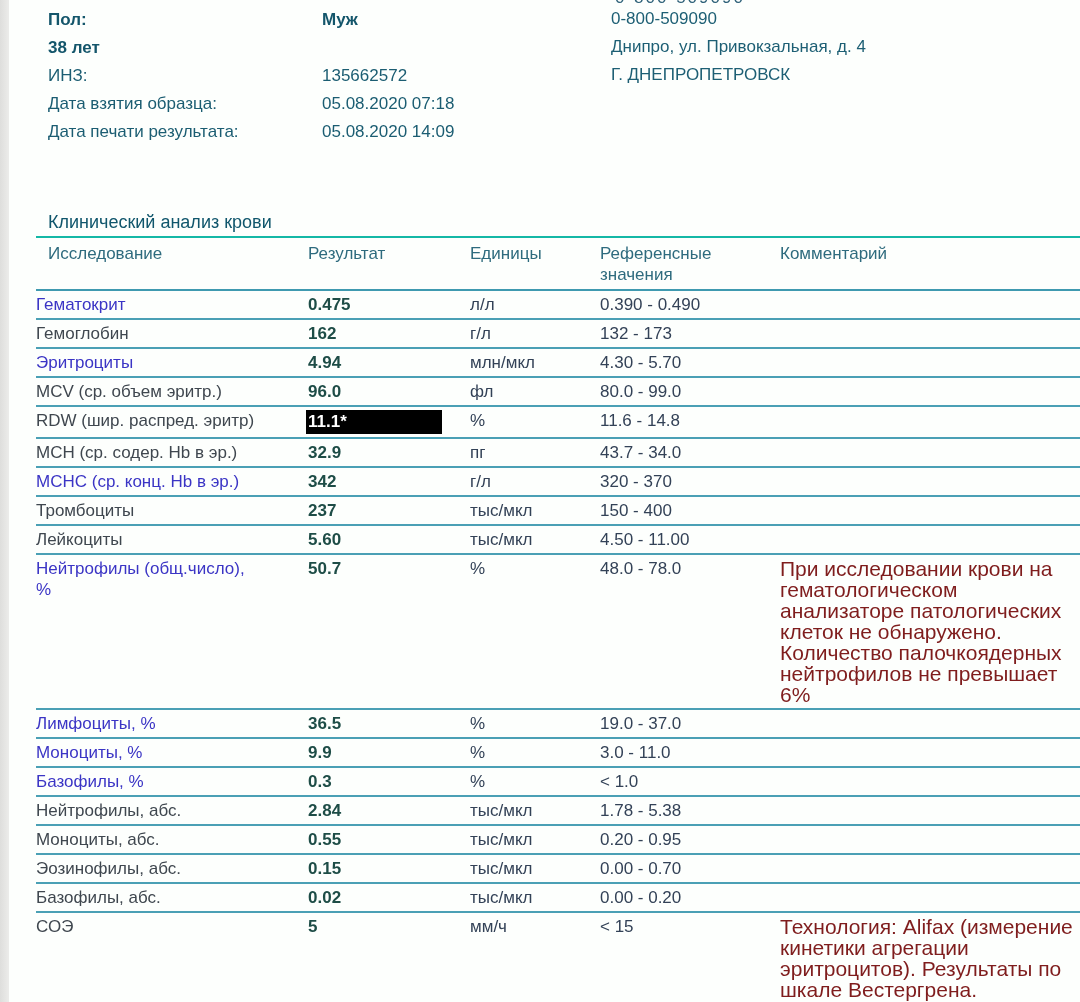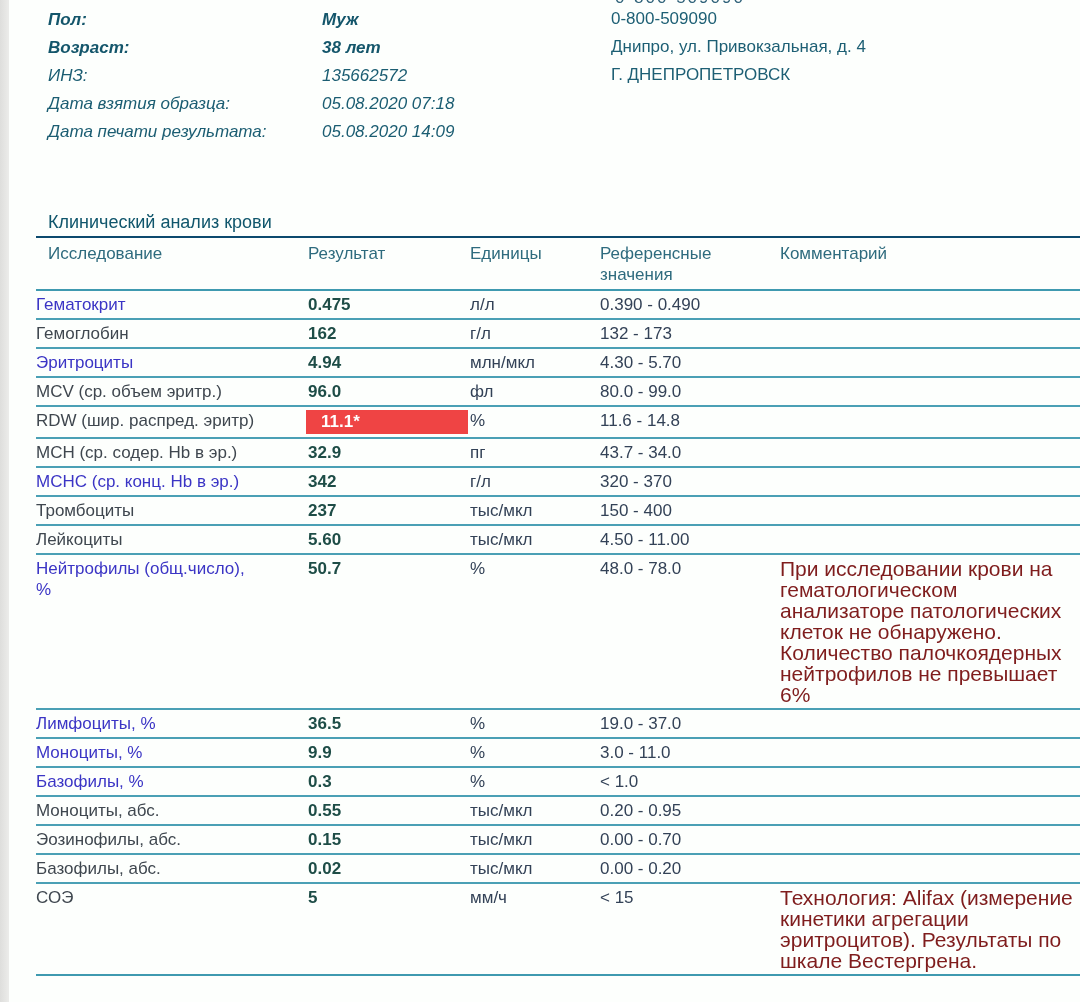--- a/index.html
+++ b/index.html
@@ -7,21 +7,21 @@
     width:1080px;height:1002px;overflow:hidden;position:relative;
     background:#fdfffd;
     font-family:"Liberation Sans","DejaVu Sans",sans-serif;
     -webkit-font-smoothing:antialiased;
   }
   .edge-strip{
     position:absolute;left:0;top:0;width:9px;height:1002px;
     background:linear-gradient(to right,#dededc,#ececea);
   }
   
-  .patient-block{position:absolute;left:48px;top:6px;color:#1b5d72;font-size:17px;font-style:italic;}
+  .patient-block{position:absolute;left:48px;top:6px;color:#1b5d72;font-size:17px;}
   .patient-row{display:flex;height:28px;align-items:center;}
   .patient-row .lbl{width:274px;}
   .patient-row.bold{font-weight:bold;color:#14566b;}
   .clinic-block{position:absolute;left:611px;top:0;color:#1d5f74;font-size:17px;line-height:28px;}
   .crop-frag{height:5px;overflow:hidden;position:relative;}
   .crop-frag span{position:absolute;top:-16px;left:4px;letter-spacing:2px;color:#2d6078;}
   
   .section-title{
     position:absolute;left:48px;top:212px;
     font-size:18px;font-weight:normal;color:#10566c;
@@ -32,52 +32,51 @@
     border-collapse:collapse;table-layout:fixed;
     font-size:17px;
   }
   table.results col.c-name{width:272px;}
   table.results col.c-res{width:162px;}
   table.results col.c-units{width:130px;}
   table.results col.c-ref{width:180px;}
   table.results col.c-com{width:300px;}
   table.results th{
     font-weight:normal;text-align:left;color:#2e6b7e;
-    border-top:2px solid #0c4a6e;border-bottom:2px solid #3f9ab0;
+    border-top:2px solid #14b8a6;border-bottom:2px solid #3f9ab0;
     padding:5px 6px 4px 0;line-height:21px;vertical-align:top;
   }
   table.results th.name{padding-left:12px;}
   table.results td{
     border-top:2px solid #4aa0b5;
     padding:3px 6px 3px 0;line-height:21px;vertical-align:top;
   }
   table.results tbody tr:last-child td{border-bottom:2px solid #3f9ab0;}
   td.name{padding-left:12px;white-space:pre-line;}
   td.name.blue{color:#3b35c5;}
   td.name.dark{color:#3f474f;}
   td.res{font-weight:bold;color:#1e4d47;}
   td.res .flagged{
-    display:inline-block;background:#ef4444;color:#ffffff;
-    min-width:132px;margin-left:-2px;padding:1px 15px;line-height:22px;
+    display:inline-block;background:#000000;color:#ffffff;
+    min-width:132px;margin-left:-2px;padding:1px 2px;line-height:22px;
   }
   td.units,td.ref{color:#334257;}
   td.com{color:#7f1d1d;font-size:21px;line-height:21px;padding-right:2px;}
 </style>
 </head>
 <body>
 
 <div class="edge-strip"></div>
 
 <div class="patient-block">
   <div class="patient-row bold">
     <span class="lbl">Пол:</span>
     <span class="val">Муж</span>
   </div>
   <div class="patient-row bold">
-    <span class="lbl">Возраст:</span>
     <span class="val">38 лет</span>
   </div>
   <div class="patient-row">
     <span class="lbl">ИНЗ:</span>
     <span class="val">135662572</span>
   </div>
   <div class="patient-row">
     <span class="lbl">Дата взятия образца:</span>
     <span class="val">05.08.2020 07:18</span>
   </div>
@@ -202,20 +201,27 @@
     <td class="com"></td>
   </tr>
       <tr>
     <td class="name blue">Базофилы, %</td>
     <td class="res"><span>0.3</span></td>
     <td class="units">%</td>
     <td class="ref">&lt; 1.0</td>
     <td class="com"></td>
   </tr>
       <tr>
+    <td class="name dark">Нейтрофилы, абс.</td>
+    <td class="res"><span>2.84</span></td>
+    <td class="units">тыс/мкл</td>
+    <td class="ref">1.78 - 5.38</td>
+    <td class="com"></td>
+  </tr>
+      <tr>
     <td class="name dark">Моноциты, абс.</td>
     <td class="res"><span>0.55</span></td>
     <td class="units">тыс/мкл</td>
     <td class="ref">0.20 - 0.95</td>
     <td class="com"></td>
   </tr>
       <tr>
     <td class="name dark">Эозинофилы, абс.</td>
     <td class="res"><span>0.15</span></td>
     <td class="units">тыс/мкл</td>

